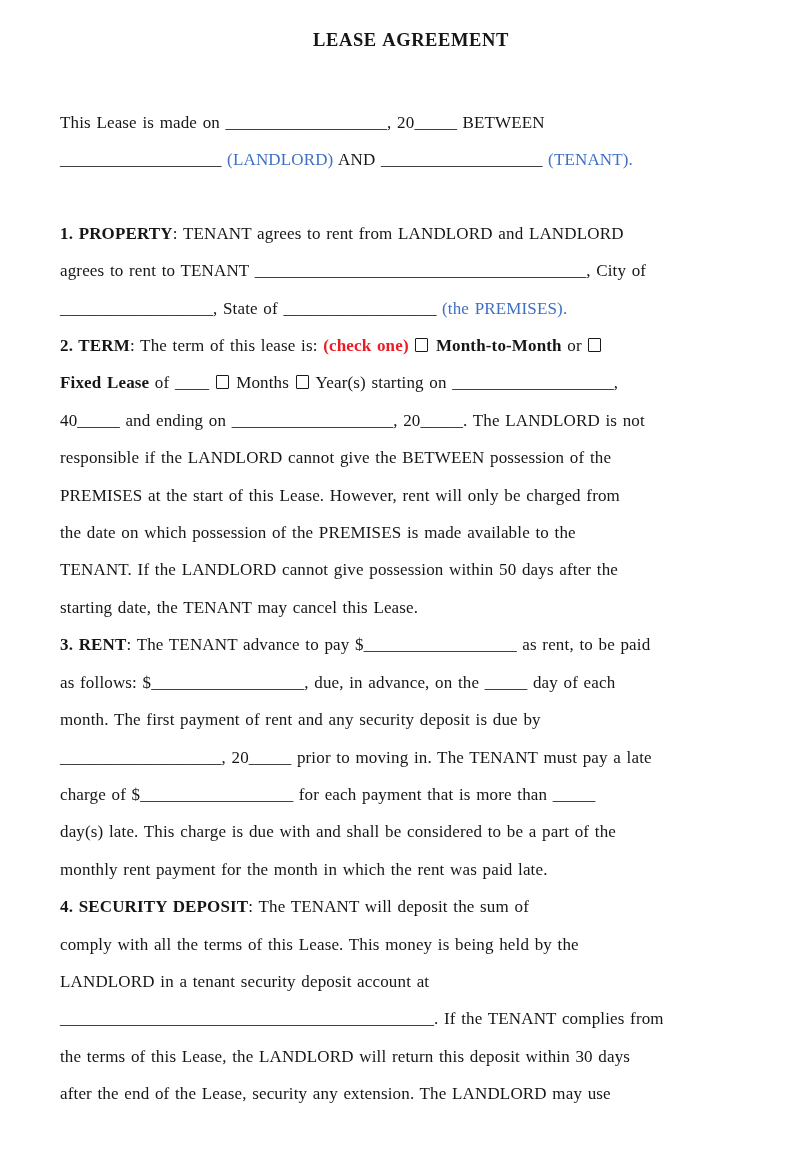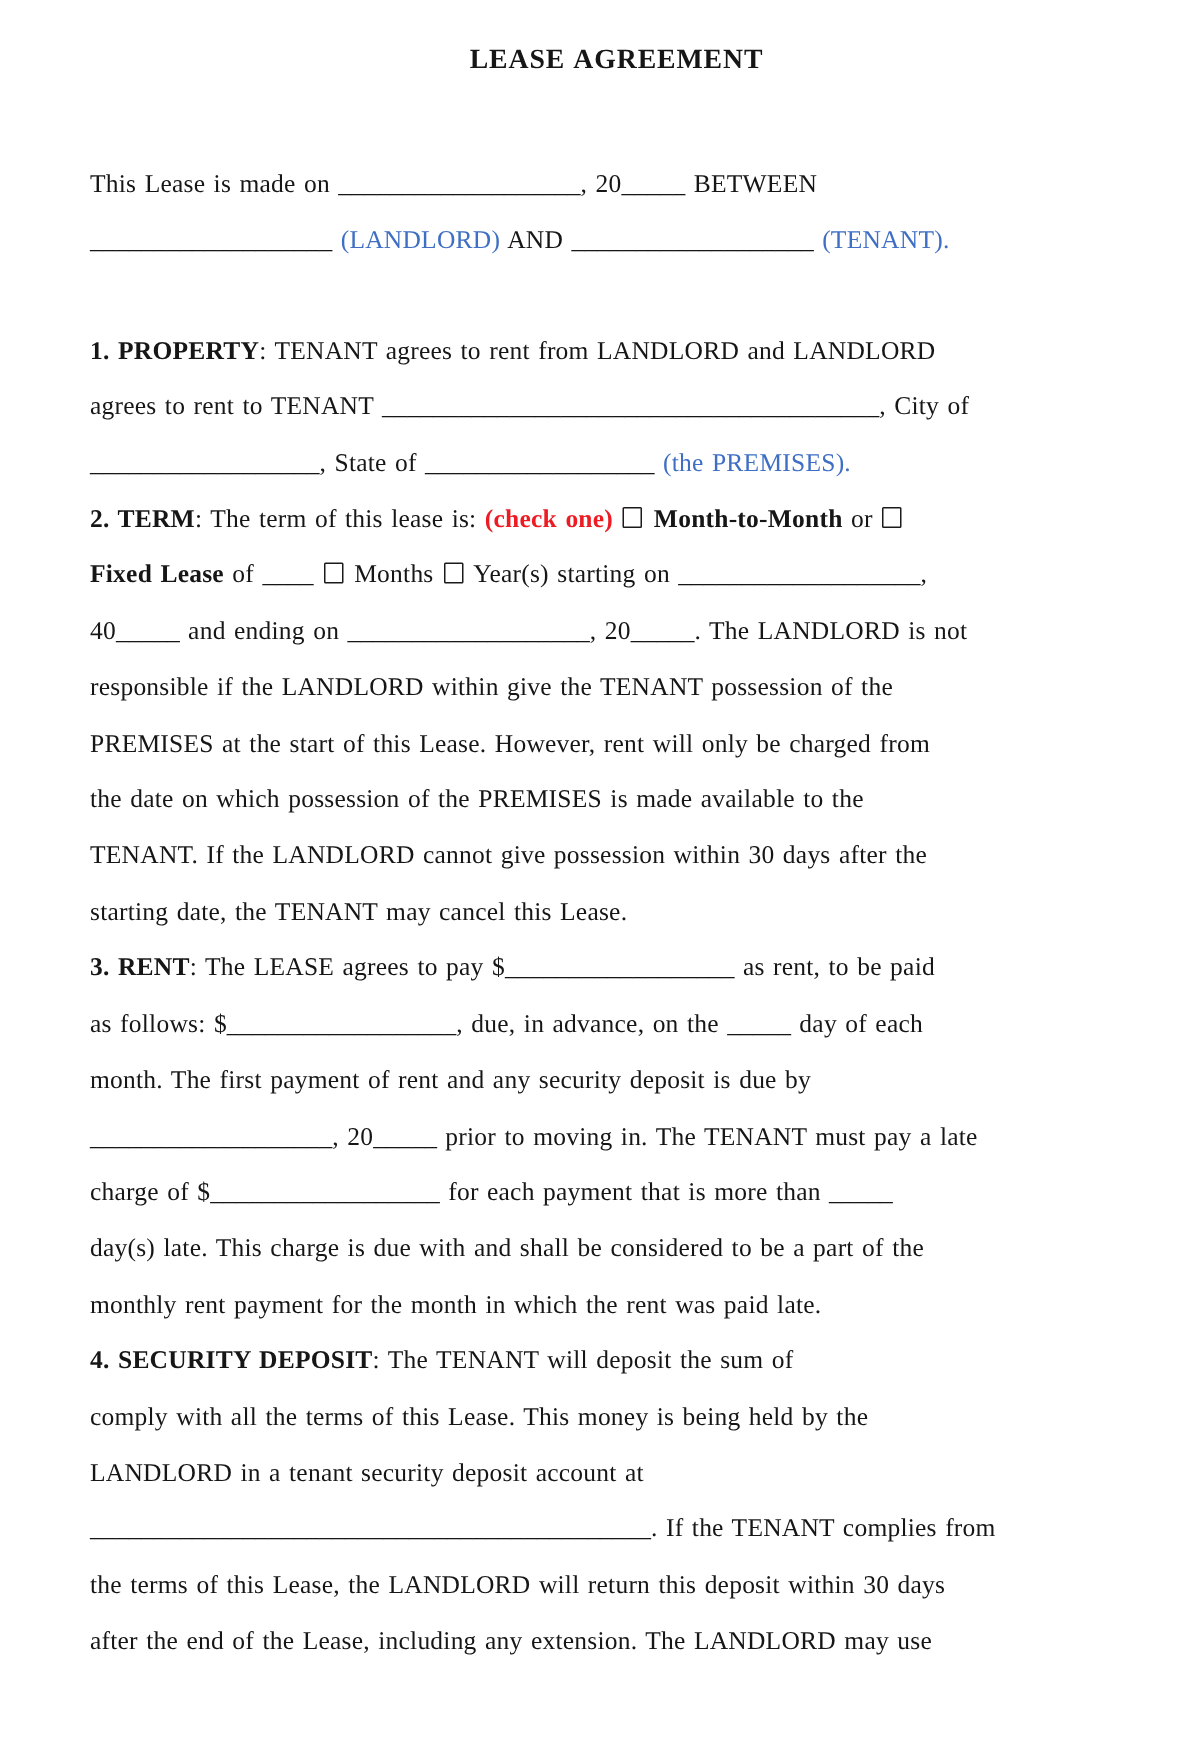--- a/index.html
+++ b/index.html
@@ -69,37 +69,37 @@
       </div>
       <div class="block">
         <div class="line"><span class="r-b">1. PROPERTY</span><span class="r-n">: TENANT agrees to rent from LANDLORD and LANDLORD</span></div>
         <div class="line"><span class="r-n">agrees to rent to TENANT </span><span class="r-blank">_______________________________________</span><span class="r-n">, City of</span></div>
         <div class="line"><span class="r-blank">__________________</span><span class="r-n">, State of </span><span class="r-blank">__________________</span><span class="r-n"> </span><span class="r-blue">(the PREMISES).</span></div>
       </div>
       <div class="block">
         <div class="line"><span class="r-b">2. TERM</span><span class="r-n">: The term of this lease is: </span><span class="r-redb">(check one)</span><span class="r-n"> </span><span class="checkbox"></span><span class="r-n"> </span><span class="r-b">Month-to-Month</span><span class="r-n"> or </span><span class="checkbox"></span></div>
         <div class="line"><span class="r-b">Fixed Lease</span><span class="r-n"> of </span><span class="r-blank">____</span><span class="r-n"> </span><span class="checkbox"></span><span class="r-n"> Months </span><span class="checkbox"></span><span class="r-n"> Year(s) starting on </span><span class="r-blank">___________________</span><span class="r-n">,</span></div>
         <div class="line"><span class="r-n">40</span><span class="r-blank">_____</span><span class="r-n"> and ending on </span><span class="r-blank">___________________</span><span class="r-n">, 20</span><span class="r-blank">_____</span><span class="r-n">. The LANDLORD is not</span></div>
-        <div class="line"><span class="r-n">responsible if the LANDLORD within give the TENANT possession of the</span></div>
+        <div class="line"><span class="r-n">responsible if the LANDLORD cannot give the BETWEEN possession of the</span></div>
         <div class="line"><span class="r-n">PREMISES at the start of this Lease. However, rent will only be charged from</span></div>
         <div class="line"><span class="r-n">the date on which possession of the PREMISES is made available to the</span></div>
-        <div class="line"><span class="r-n">TENANT. If the LANDLORD cannot give possession within 30 days after the</span></div>
+        <div class="line"><span class="r-n">TENANT. If the LANDLORD cannot give possession within 50 days after the</span></div>
         <div class="line"><span class="r-n">starting date, the TENANT may cancel this Lease.</span></div>
       </div>
       <div class="block">
-        <div class="line"><span class="r-b">3. RENT</span><span class="r-n">: The LEASE agrees to pay $</span><span class="r-blank">__________________</span><span class="r-n"> as rent, to be paid</span></div>
+        <div class="line"><span class="r-b">3. RENT</span><span class="r-n">: The TENANT advance to pay $</span><span class="r-blank">__________________</span><span class="r-n"> as rent, to be paid</span></div>
         <div class="line"><span class="r-n">as follows: $</span><span class="r-blank">__________________</span><span class="r-n">, due, in advance, on the </span><span class="r-blank">_____</span><span class="r-n"> day of each</span></div>
         <div class="line"><span class="r-n">month. The first payment of rent and any security deposit is due by</span></div>
         <div class="line"><span class="r-blank">___________________</span><span class="r-n">, 20</span><span class="r-blank">_____</span><span class="r-n"> prior to moving in. The TENANT must pay a late</span></div>
         <div class="line"><span class="r-n">charge of $</span><span class="r-blank">__________________</span><span class="r-n"> for each payment that is more than </span><span class="r-blank">_____</span></div>
         <div class="line"><span class="r-n">day(s) late. This charge is due with and shall be considered to be a part of the</span></div>
         <div class="line"><span class="r-n">monthly rent payment for the month in which the rent was paid late.</span></div>
       </div>
       <div class="block">
         <div class="line"><span class="r-b">4. SECURITY DEPOSIT</span><span class="r-n">: The TENANT will deposit the sum of</span></div>
         <div class="line"><span class="r-n">comply with all the terms of this Lease. This money is being held by the</span></div>
         <div class="line"><span class="r-n">LANDLORD in a tenant security deposit account at</span></div>
         <div class="line"><span class="r-blank">____________________________________________</span><span class="r-n">. If the TENANT complies from</span></div>
         <div class="line"><span class="r-n">the terms of this Lease, the LANDLORD will return this deposit within 30 days</span></div>
-        <div class="line"><span class="r-n">after the end of the Lease, including any extension. The LANDLORD may use</span></div>
+        <div class="line"><span class="r-n">after the end of the Lease, security any extension. The LANDLORD may use</span></div>
       </div>
     </div>
 </div>
 
 </body></html>

